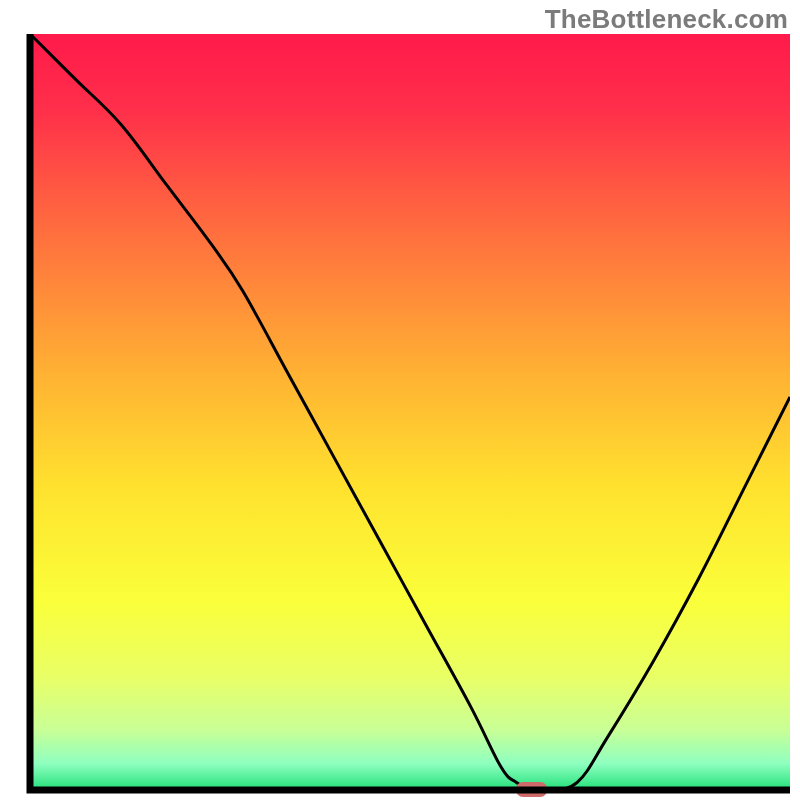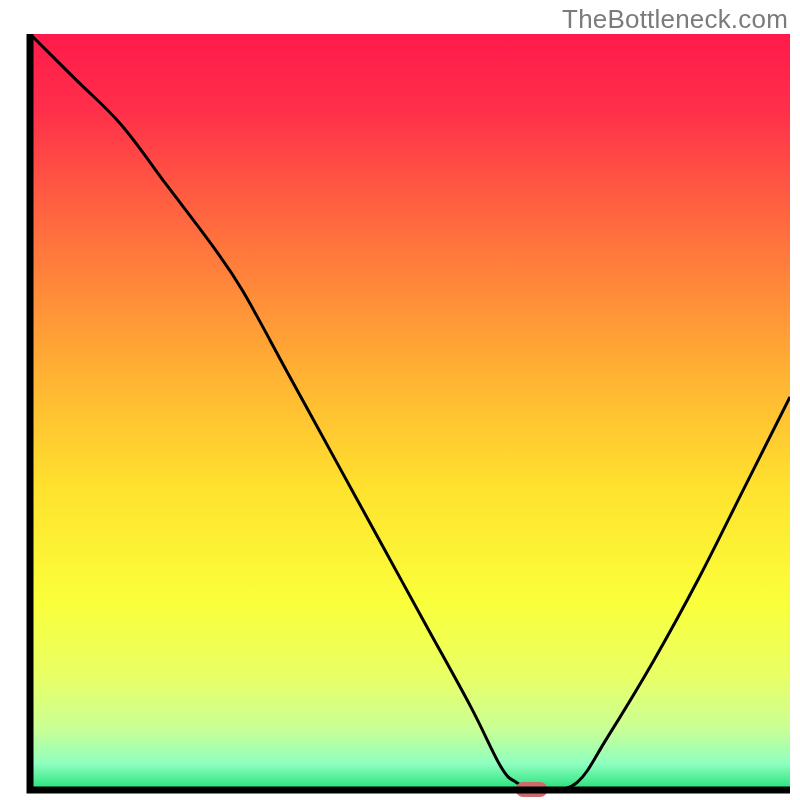--- a/index.html
+++ b/index.html
@@ -13,21 +13,21 @@
   .canvas {
     position: relative;
     width: 800px;
     height: 800px;
   }
   .watermark {
     position: absolute;
     top: 4px;
     right: 12px;
     font-size: 26px;
-    font-weight: 400;
+    font-weight: 700;
     color: #7b7b7b;
     letter-spacing: 0.2px;
   }
   svg {
     position: absolute;
     top: 0;
     left: 0;
   }
 </style>
 </head>

